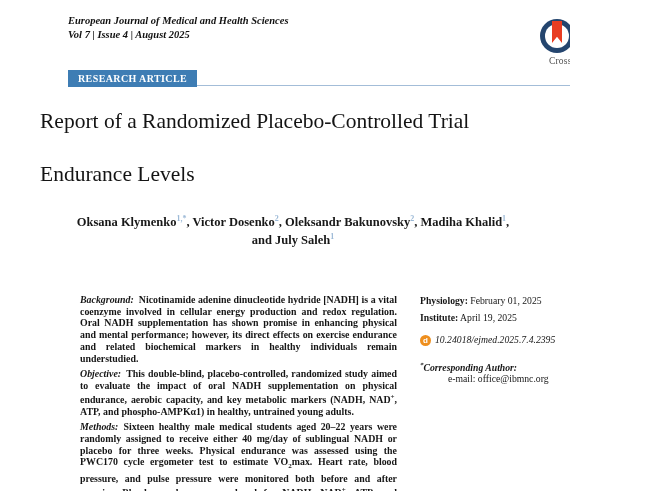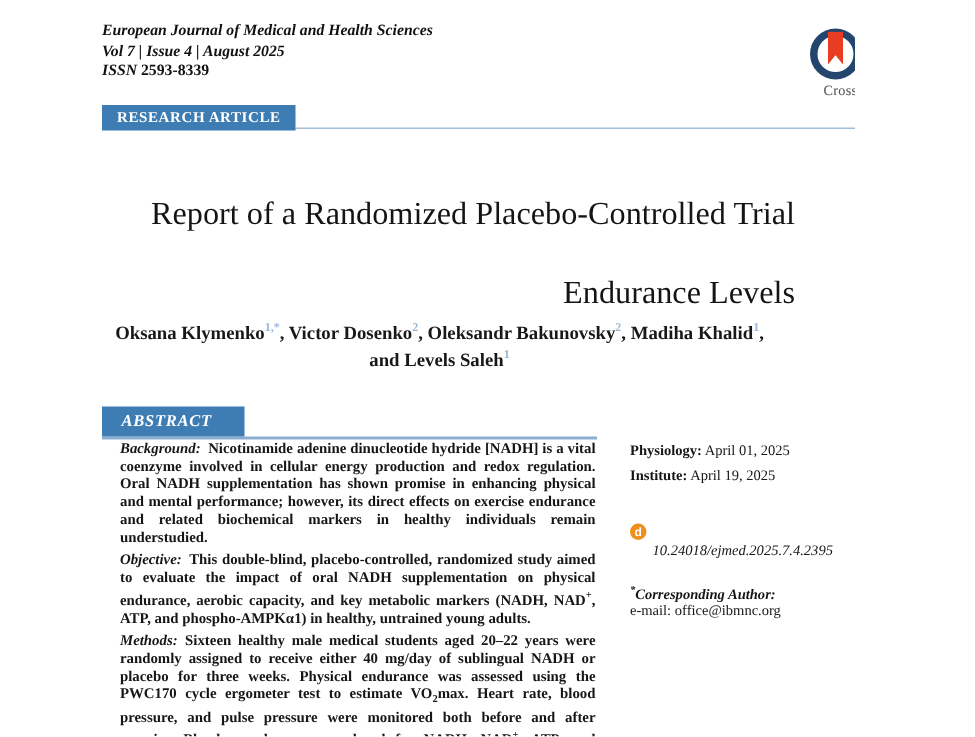--- a/index.html
+++ b/index.html
@@ -28,22 +28,22 @@
 
   
   .badge { display:inline-block; background:#3e7db4; color:#fff; font-weight:bold; }
   .research-row { position:absolute; left:68px; top:68px; width:512px; height:17px; border-bottom:1.5px solid #a3bdd8; }
   .research-row .badge { height:17px; line-height:17px; font-size:10px; letter-spacing:0.4px; padding:0 10px; }
   .abstract-row { position:absolute; left:68px; top:271px; width:330px; height:20px; border-bottom:2px solid #8badd0; }
   .abstract-row .badge { height:20px; line-height:20px; font-size:11px; font-style:italic; letter-spacing:0.5px; padding:0 22px 0 13px; }
 
   
   .title {
-    position:absolute; left:40px; right:40px; top:129px; margin:0;
-    text-align:right; font-size:21.5px; line-height:26.5px; font-weight:normal; color:#141414;
+    position:absolute; left:40px; right:40px; top:108px; margin:0;
+    text-align:left; font-size:21.5px; line-height:26.5px; font-weight:normal; color:#141414;
   }
   .authors {
     position:absolute; left:66px; right:50px; top:212px;
     text-align:center; font-size:12.5px; font-weight:bold; line-height:14.5px; color:#181818;
   }
   .authors sup { color:#9ab8d6; font-size:8px; font-weight:bold; }
 
   
   .abstract-text {
     position:absolute; left:80px; top:294px; width:317px;
@@ -56,69 +56,65 @@
   
   .sidebar { position:absolute; left:420px; top:295px; width:172px; font-size:9.7px; line-height:12px; color:#161616; }
   .meta-row { margin-bottom:5px; }
   .meta-row b { font-weight:bold; }
   .doi-row { margin-top:10px; margin-bottom:0; display:flex; align-items:center; }
   .doi-icon {
     display:inline-block; width:11px; height:11px; margin-right:4px; border-radius:50%;
     background:#ee8f1e; color:#fff; font-size:8px; font-weight:bold; line-height:11px; text-align:center;
     font-family:"Liberation Sans", sans-serif; flex:0 0 auto;
   }
-  .doi-text { font-style:italic; cursor:pointer;margin-top:28px; }
+  .doi-text { font-style:italic; cursor:pointer; }
   .affs { margin-top:16px; font-style:italic; line-height:10.5px; }
   .aff { margin:0; }
   .affs sup, .corr sup { font-size:7px; }
   .corr { margin-top:14px; font-weight:bold; font-style:italic; line-height:11px; }
-  .email { font-style:normal; font-weight:normal; cursor:pointer; }
+  .email { font-style:normal; font-weight:normal; cursor:pointer;margin-left:28px; }
 </style>
 </head>
 <body>
 
 <div class="page">
 
   <div class="masthead">
     <div>European Journal of Medical and Health Sciences</div>
     <div>Vol 7 | Issue 4 | August 2025</div>
-    <div><span>ISSN</span> <span class="issn-num">2593-8339</span></div>
   </div>
 
   <div class="crossmark">
     <div class="cm-circle">
       <div class="cm-inner"></div>
       <div class="cm-ribbon"></div>
     </div>
     <div class="cm-label">CrossMark</div>
   </div>
 
   <div class="research-row">
     <span class="badge">RESEARCH ARTICLE</span>
   </div>
 
   <h1 class="title"><span>Report of a Randomized Placebo-Controlled Trial</span><br><br><span>Endurance Levels</span></h1>
 
   <div class="authors">
     <span><span>Oksana Klymenko</span><sup>1,*</sup><span>, </span></span><span><span>Victor Dosenko</span><sup>2</sup><span>, </span></span><span><span>Oleksandr Bakunovsky</span><sup>2</sup><span>, </span></span><span><span>Madiha Khalid</span><sup>1</sup><span>,</span></span><br>
-    <span><span>and Levels Saleh</span><sup>1</sup></span>
+    <span><span>and July Saleh</span><sup>1</sup></span>
   </div>
 
-  <div class="abstract-row">
-    <span class="badge">ABSTRACT</span>
-  </div>
 
   <div class="abstract-text">
     <p><span class="plabel">Background:</span><span>Nicotinamide adenine dinucleotide hydride [NADH] is a vital coenzyme involved in cellular energy production and redox regulation. Oral NADH supplementation has shown promise in enhancing physical and mental performance; however, its direct effects on exercise endurance and related biochemical markers in healthy individuals remain understudied.</span></p>
     <p><span class="plabel">Objective:</span><span>This double-blind, placebo-controlled, randomized study aimed to evaluate the impact of oral NADH supplementation on physical endurance, aerobic capacity, and key metabolic markers (NADH, NAD<sup>+</sup>, ATP, and phospho-AMPKα1) in healthy, untrained young adults.</span></p>
     <p><span class="plabel">Methods:</span><span>Sixteen healthy male medical students aged 20–22 years were randomly assigned to receive either 40 mg/day of sublingual NADH or placebo for three weeks. Physical endurance was assessed using the PWC170 cycle ergometer test to estimate VO<sub>2</sub>max. Heart rate, blood pressure, and pulse pressure were monitored both before and after exercise. Blood samples were analyzed for NADH, NAD<sup>+</sup>, ATP, and phospho-AMPKα1 levels in leukocytes.</span></p>
   </div>
 
   <aside class="sidebar">
-    <div class="meta-row"><b>Physiology:</b> <span>April 01, 2025</span></div>
+    <div class="meta-row"><b>Physiology:</b> <span>February 01, 2025</span></div>
     <div class="meta-row"><b>Institute:</b> <span>April 19, 2025</span></div>
     <div class="doi-row">
       <span class="doi-icon">d</span>
       <span class="doi-text">10.24018/ejmed.2025.7.4.2395</span>
     </div>
     <div class="corr">
       <div><sup>*</sup><span>Corresponding Author:</span></div>
       <div class="email">e-mail: office@ibmnc.org</div>
     </div>
   </aside>

